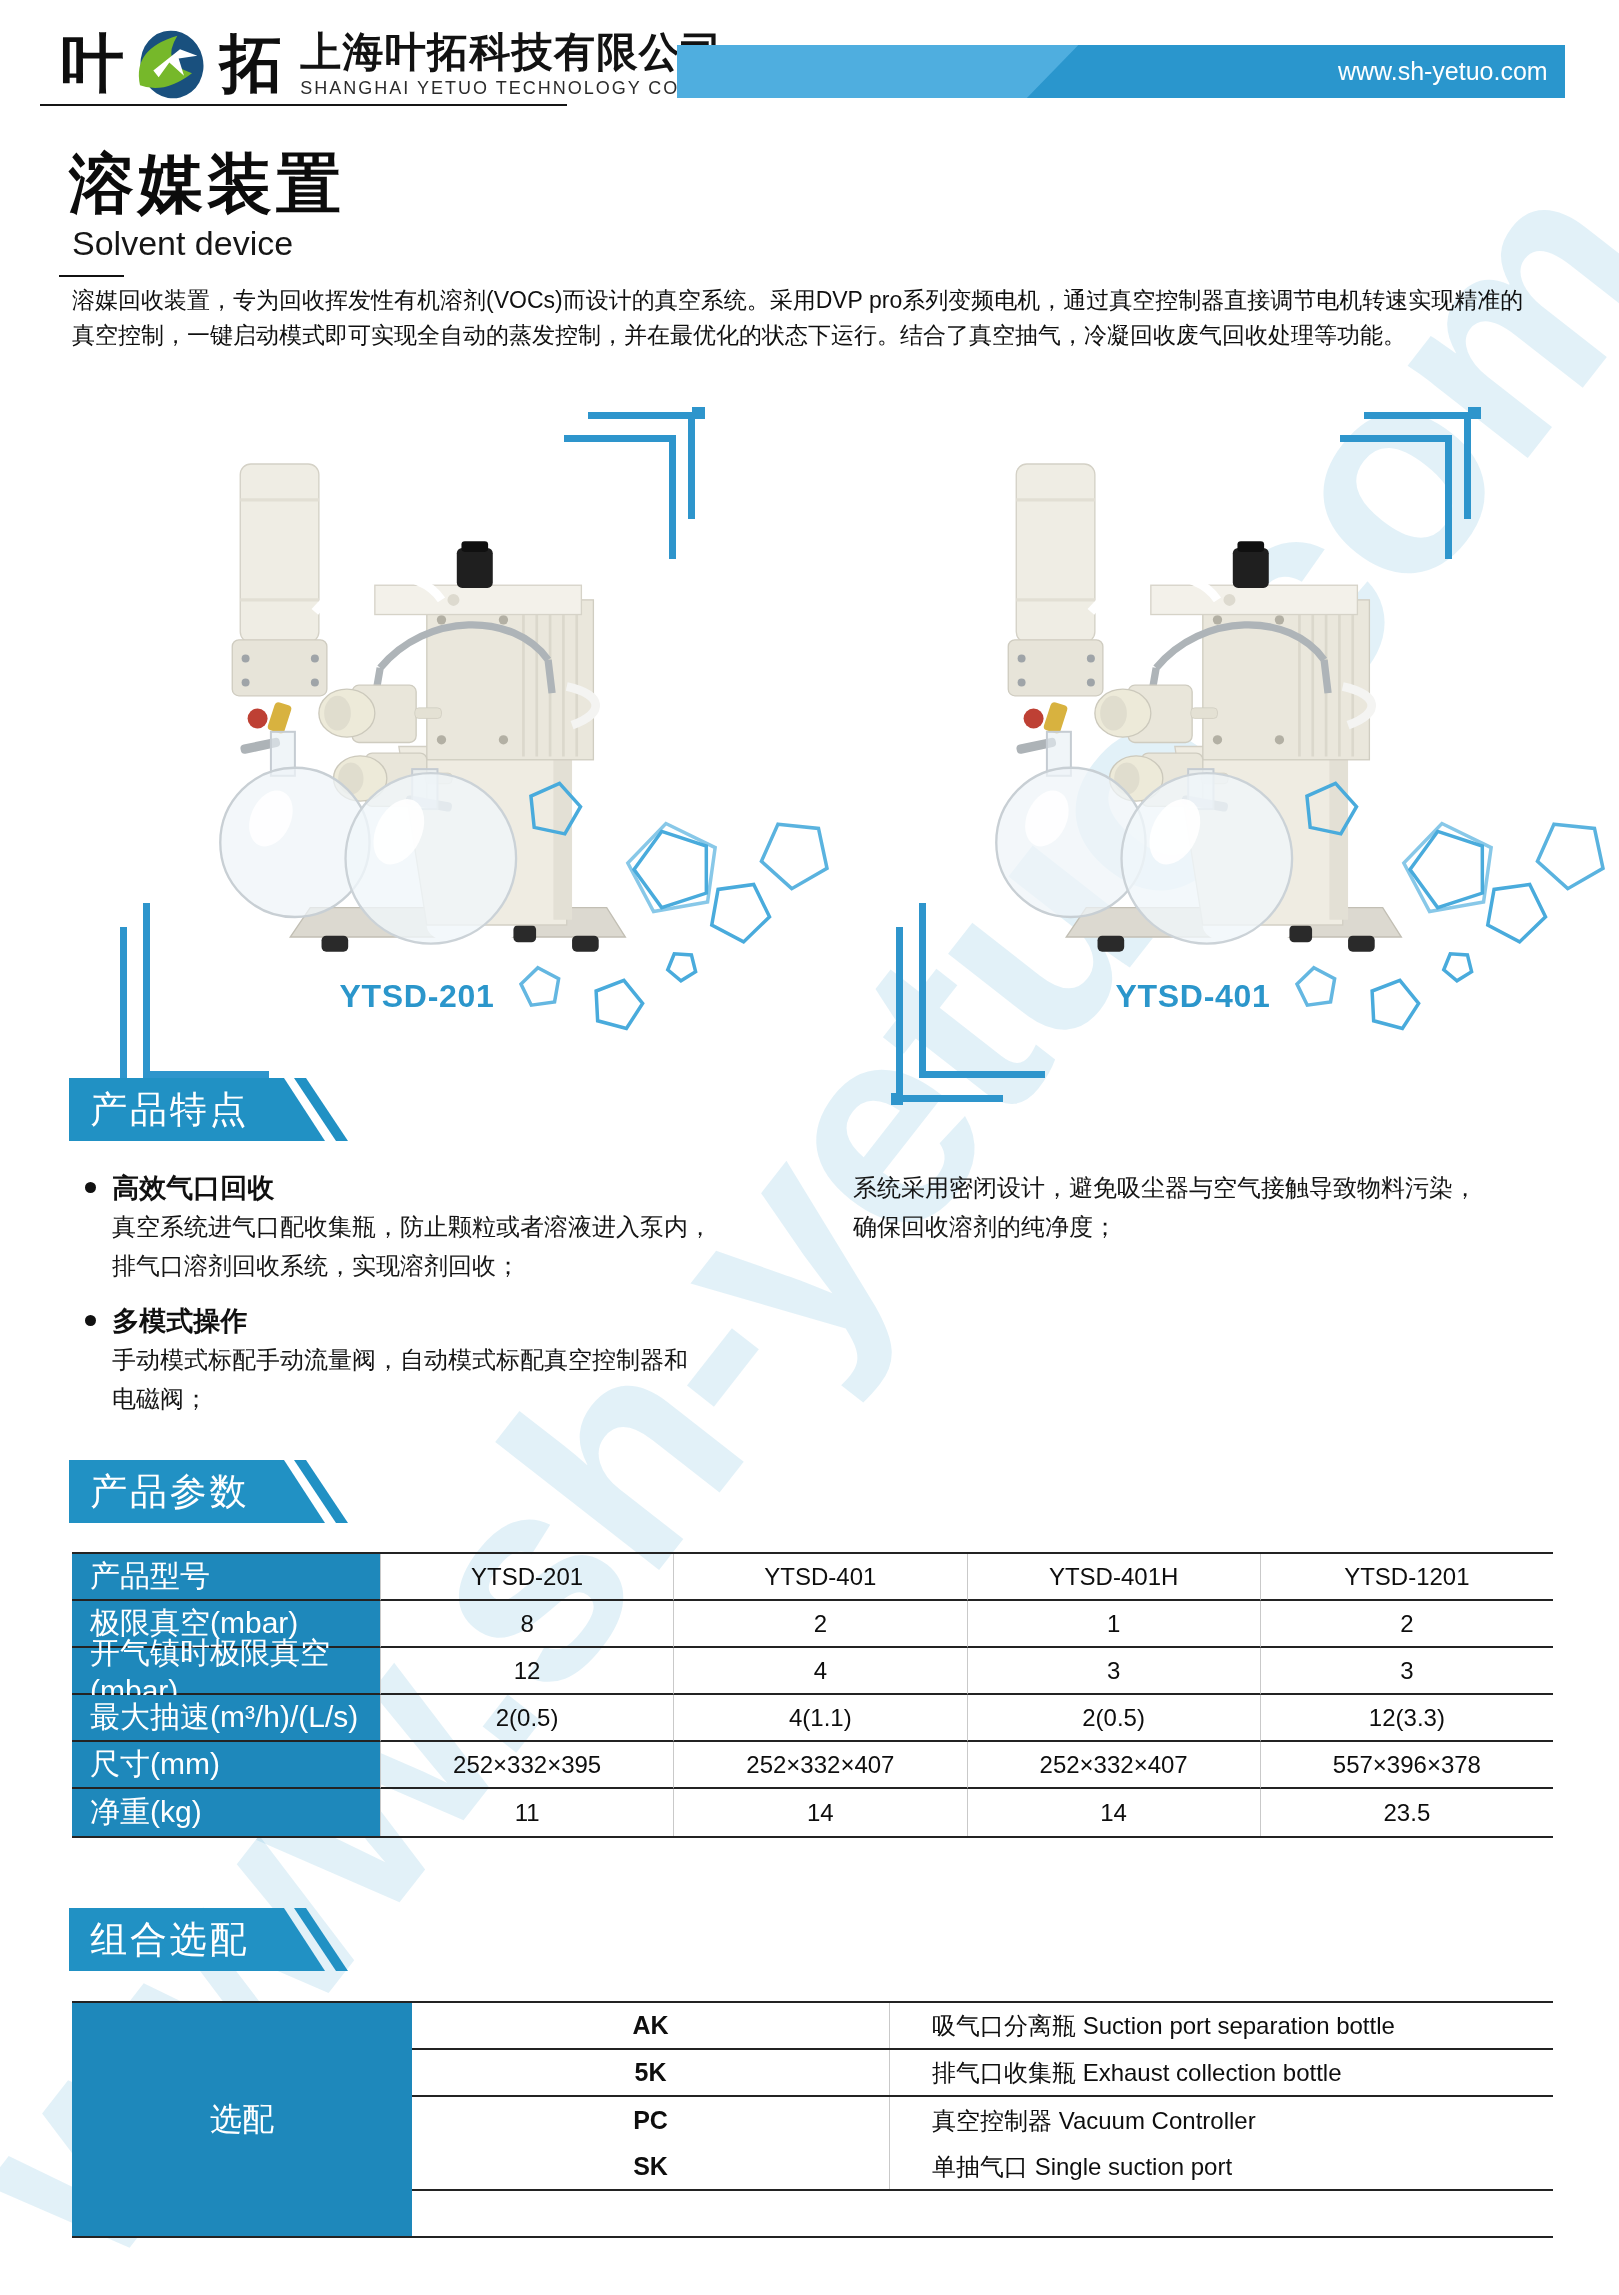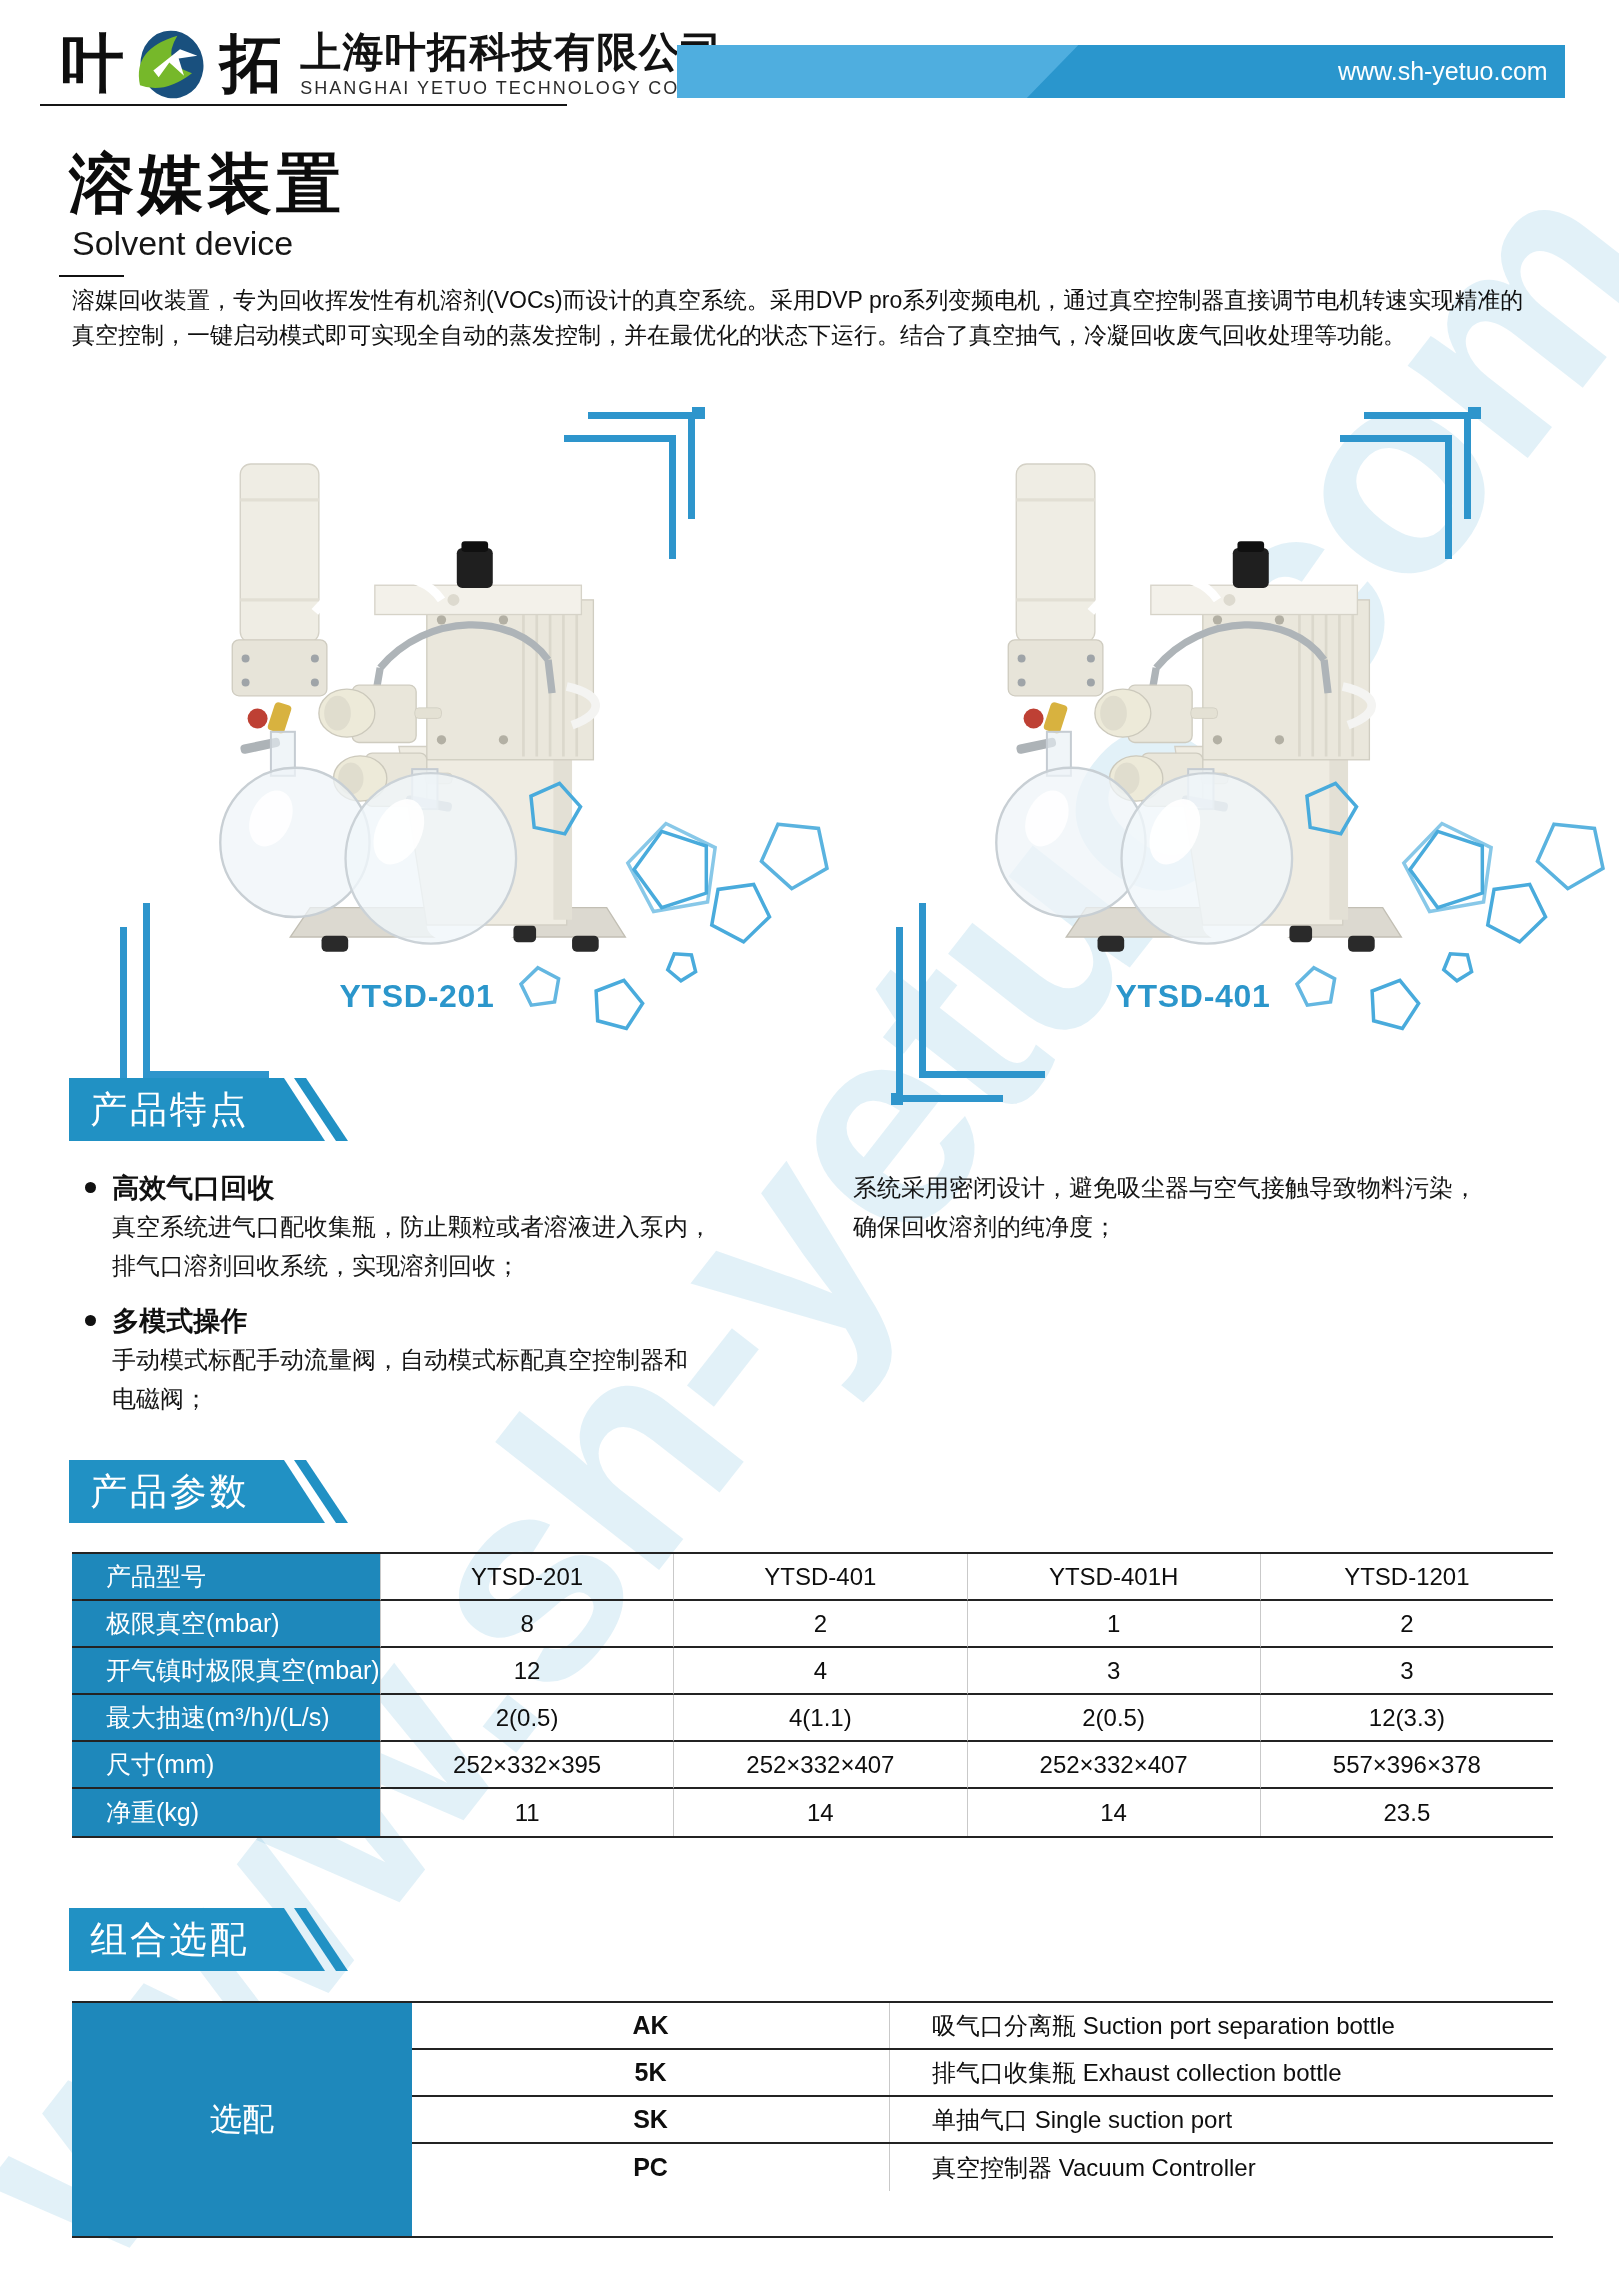--- a/index.html
+++ b/index.html
@@ -68,22 +68,22 @@
   .feat-item.second{margin-top:16px;}
   .feat-title-row{display:flex;align-items:center;gap:16px;height:39px;}
   .bullet-dot{width:11.3px;height:11.3px;border-radius:50%;background:#111;flex:0 0 auto;}
   .feat-title{font-size:27px;font-weight:700;color:#101010;}
   .feat-line{margin-left:27px;font-size:24px;line-height:39px;color:#151515;}
 
   
   .param-table{position:absolute;left:72px;top:1552px;width:1481px;z-index:1;
     display:grid;grid-template-columns:308px repeat(4,1fr);grid-auto-rows:47px;
     border-top:2.7px solid #232323;border-bottom:2.7px solid #232323;}
-  .p-label{background:#1E88BB;color:#fff;font-size:25px;display:flex;align-items:center;
-    padding-left:34px;border-bottom:2px solid #232323;}
+  .p-label{background:#1E88BB;color:#fff;font-size:30px;display:flex;align-items:center;
+    padding-left:18px;border-bottom:2px solid #232323;}
   .p-cell{display:flex;align-items:center;justify-content:center;font-size:24px;color:#0e0e0e;
     border-bottom:2px solid #232323;border-left:1.3px solid #c9c9c9;}
   .param-table .lastrow{border-bottom:none;}
 
   
   .opt-table{position:absolute;left:72px;top:2001px;width:1481px;height:233px;z-index:1;
     display:flex;border-top:2.7px solid #232323;border-bottom:2.7px solid #232323;box-sizing:content-box;}
   .opt-group{width:340px;background:#1E88BB;color:#fff;font-size:32px;
     display:flex;align-items:center;justify-content:center;flex:0 0 auto;}
   .opt-rows{flex:1;display:grid;grid-template-rows:repeat(5,47px);}
@@ -339,25 +339,25 @@
     <div class="opt-group">选配</div>
     <div class="opt-rows">
       <div class="opt-row">
         <div class="opt-code">AK</div>
         <div class="opt-desc">吸气口分离瓶 Suction port separation bottle</div>
       </div>
       <div class="opt-row">
         <div class="opt-code">5K</div>
         <div class="opt-desc">排气口收集瓶 Exhaust collection bottle</div>
       </div>
+      <div class="opt-row lastrow">
+        <div class="opt-code">PC</div>
+        <div class="opt-desc">真空控制器 Vacuum Controller</div>
+      </div>
       <div class="opt-row">
         <div class="opt-code">SK</div>
         <div class="opt-desc">单抽气口 Single suction port</div>
       </div>
-      <div class="opt-row lastrow">
-        <div class="opt-code">PC</div>
-        <div class="opt-desc">真空控制器 Vacuum Controller</div>
-      </div>
     </div>
   </div>
 
 </div>
 
 
 </body></html>

